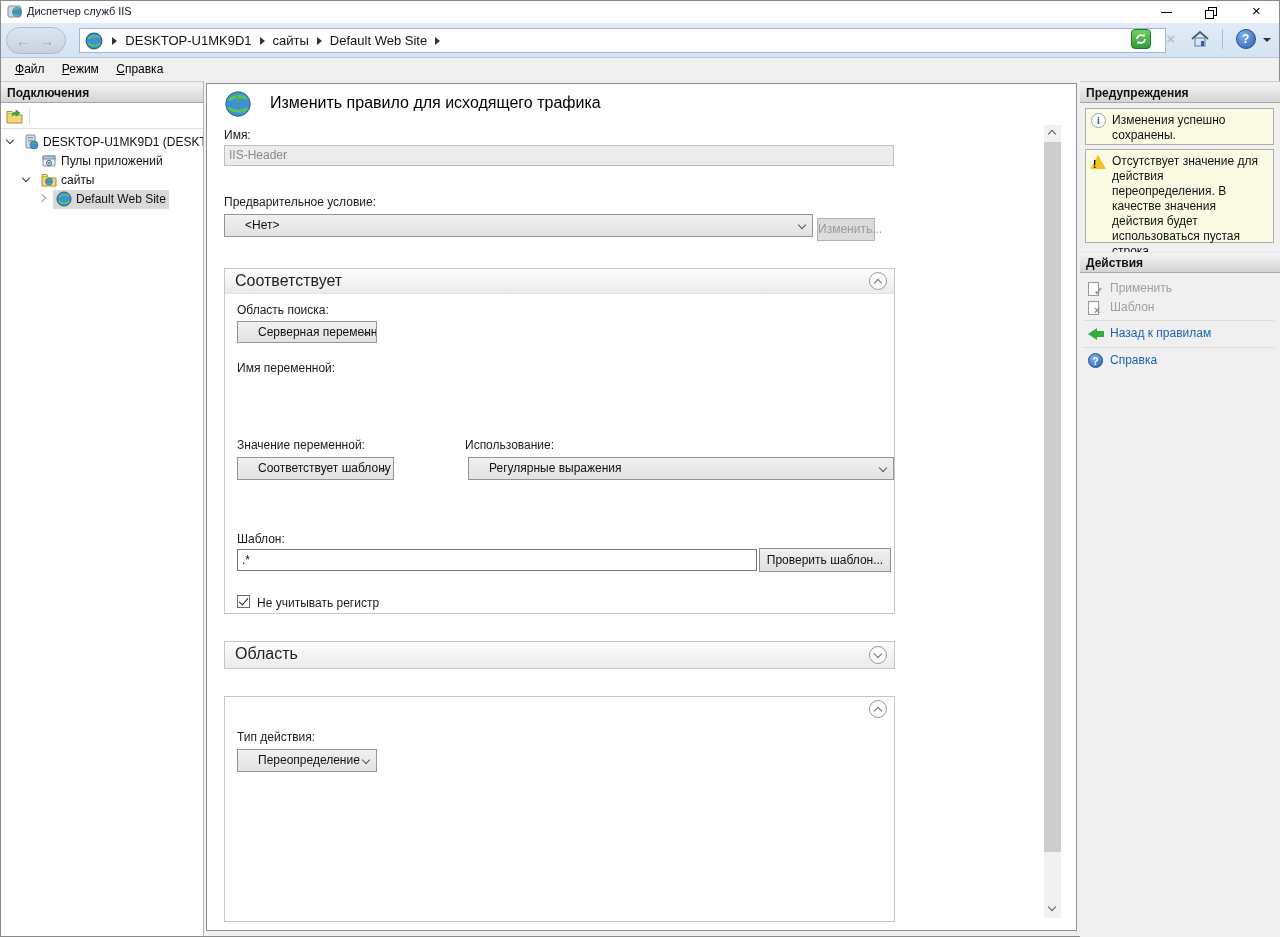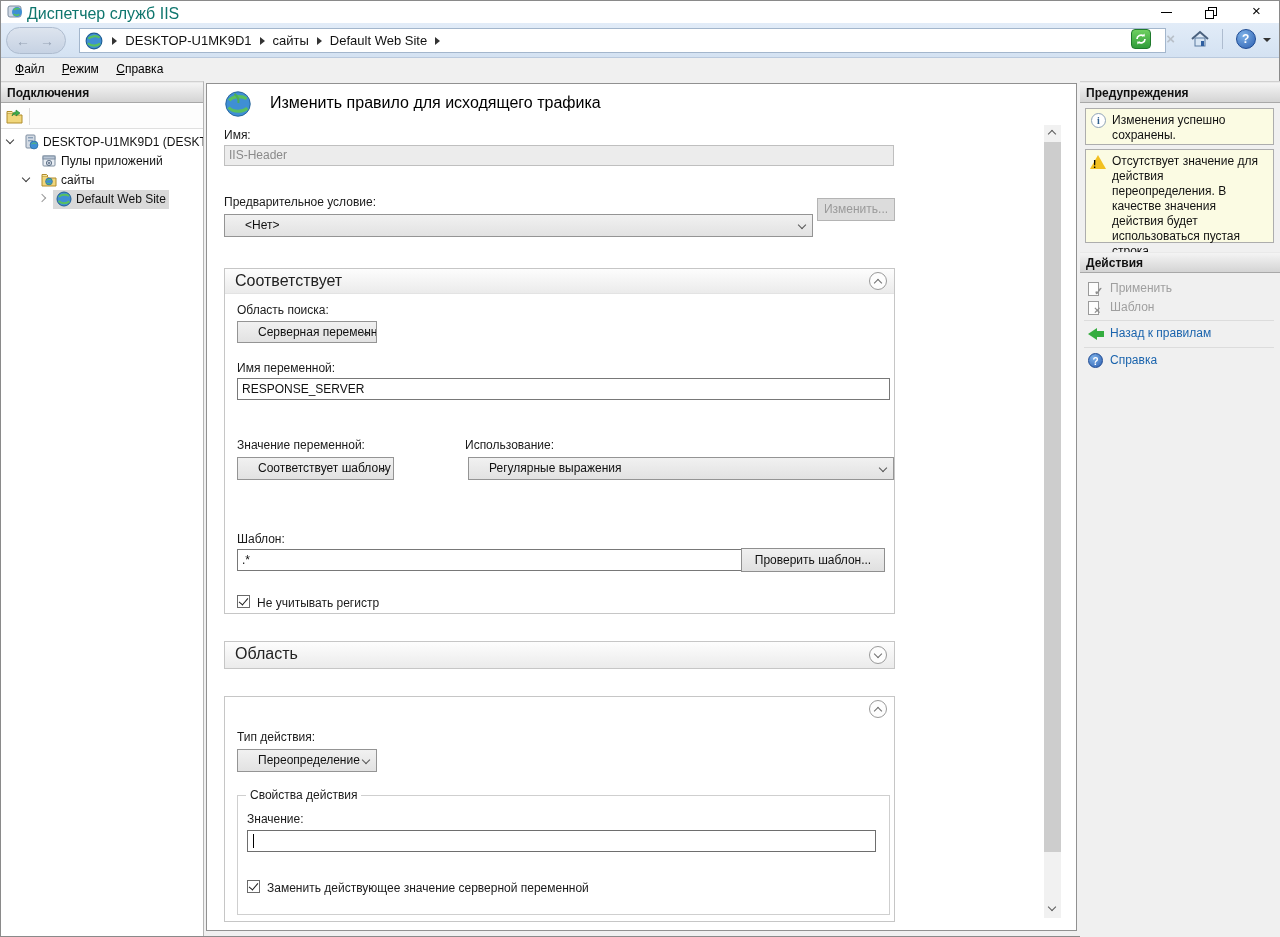--- a/index.html
+++ b/index.html
@@ -1,21 +1,21 @@
 <!DOCTYPE html>
 <html><head>
 <meta charset="utf-8">
 <style>
   * { margin:0; padding:0; box-sizing:border-box; }
   html,body { width:1280px; height:937px; background:#f0f0f0; font-family:"Liberation Sans", sans-serif; font-size:12px; color:#1a1a1a; overflow:hidden; }
   .window { position:relative; width:1280px; height:937px; background:#f0f0f0; border:1px solid #8a8a8a; }
 
   
   .titlebar { position:absolute; left:0; top:0; width:100%; height:22px; background:#ffffff; }
-  .titlebar .app-title { position:absolute; left:26px; top:4px; font-size:16px; color:#0f766e; }
+  .titlebar .app-title { position:absolute; left:26px; top:4px; font-size:11px; color:#0f172a; }
   .app-icon { position:absolute; left:6px; top:3px; width:16px; height:16px; }
   .win-btn { position:absolute; top:0; width:45px; height:22px; text-align:center; }
   .win-btn.min   { right:90px; }
   .win-btn.rest  { right:45px; }
   .win-btn.close { right:0; font-size:15px; line-height:20px; color:#000; }
   .win-btn.min::after { content:""; position:absolute; left:17px; top:11px; width:11px; height:1px; background:#000; }
   .rest-box { position:absolute; left:19px; top:6px; width:9px; height:9px; border:1px solid #000; background:#fff; }
   .rest-box2 { position:absolute; left:16px; top:9px; width:9px; height:9px; border:1px solid #000; background:#fff; }
 
   
@@ -231,48 +231,47 @@
     </svg>
     <div class="page-title">Изменить правило для исходящего трафика</div>
 
     <div class="flabel" style="left:17px;top:44px">Имя:</div>
     <div class="tinput disabled" style="left:17px;top:61px;width:670px;height:21px">IIS-Header</div>
 
     <div class="flabel" style="left:17px;top:111px">Предварительное условие:</div>
     <div class="combo" style="left:17px;top:130px;width:589px;height:23px;line-height:21px">
       <span>&lt;Нет&gt;</span><span class="cchev"></span>
     </div>
-    <div class="btn disabled" style="left:610px;top:114px;width:78px;height:23px;line-height:21px">Изменить...</div>
+    <div class="btn disabled" style="left:610px;top:134px;width:58px;height:23px;line-height:21px">Изменить...</div>
 
     <div class="section" style="left:17px;top:184px;width:671px;height:346px">
       <div class="section-hd">Соответствует</div>
       <div class="circ-btn">
           <span class="chevc up"></span>
         </div>
 
       <div class="flabel" style="left:12px;top:34px">Область поиска:</div>
       <div class="combo" style="left:12px;top:52px;width:140px;height:22px;line-height:20px">
         <span>Серверная переменн</span><span class="cchev"></span>
       </div>
 
       <div class="flabel" style="left:12px;top:92px">Имя переменной:</div>
-      <div class="tinput" style="left:12px;top:109px;width:653px;height:22px;line-height:20px">RESPONSE_SERVER</div>
 
       <div class="flabel" style="left:12px;top:169px">Значение переменной:</div>
       <div class="combo" style="left:12px;top:188px;width:157px;height:23px;line-height:21px">
         <span>Соответствует шаблону</span><span class="cchev"></span>
       </div>
       <div class="flabel" style="left:240px;top:169px">Использование:</div>
       <div class="combo" style="left:243px;top:188px;width:426px;height:23px;line-height:21px">
         <span>Регулярные выражения</span><span class="cchev"></span>
       </div>
 
       <div class="flabel" style="left:12px;top:263px">Шаблон:</div>
       <div class="tinput" style="left:12px;top:280px;width:520px;height:22px;line-height:20px">.*</div>
-      <div class="btn" style="left:516px;top:279px;width:144px;height:24px;line-height:22px">Проверить шаблон...</div>
+      <div class="btn" style="left:534px;top:279px;width:132px;height:24px;line-height:22px">Проверить шаблон...</div>
 
       <span class="checkbox checked" style="left:12px;top:326px"></span>
       <div class="flabel" style="left:32px;top:327px">Не учитывать регистр</div>
     </div>
 
     <div class="section" style="left:17px;top:557px;width:671px;height:28px">
       <div class="section-hd" style="height:26px;border-bottom:none">Область</div>
       <div class="circ-btn" style="top:4px">
           <span class="chevc dn"></span>
         </div>
@@ -281,29 +280,20 @@
     <div class="section" style="left:17px;top:612px;width:671px;height:226px">
       <div class="circ-btn">
           <span class="chevc up"></span>
         </div>
 
       <div class="flabel" style="left:12px;top:33px">Тип действия:</div>
       <div class="combo" style="left:12px;top:52px;width:140px;height:23px;line-height:21px">
         <span>Переопределение</span><span class="cchev"></span>
       </div>
 
-      <div class="fieldset-box" style="left:12px;top:98px;width:653px;height:120px">
-        <span class="fieldset-legend">Свойства действия</span>
-        <div class="flabel" style="left:9px;top:16px">Значение:</div>
-        <div class="tinput" style="left:9px;top:34px;width:629px;height:22px;line-height:20px;border-color:#6e6e6e">
-          <span></span><span class="caret-line"></span>
-        </div>
-        <span class="checkbox checked" style="left:9px;top:84px"></span>
-        <div class="flabel" style="left:29px;top:85px">Заменить действующее значение серверной переменной</div>
-      </div>
     </div>
 
     <div class="vscroll">
       <div class="vs-arrow up">
           <span class="a"></span>
         </div>
       <div class="vs-thumb"></div>
       <div class="vs-arrow dn">
           <span class="a"></span>
         </div>

